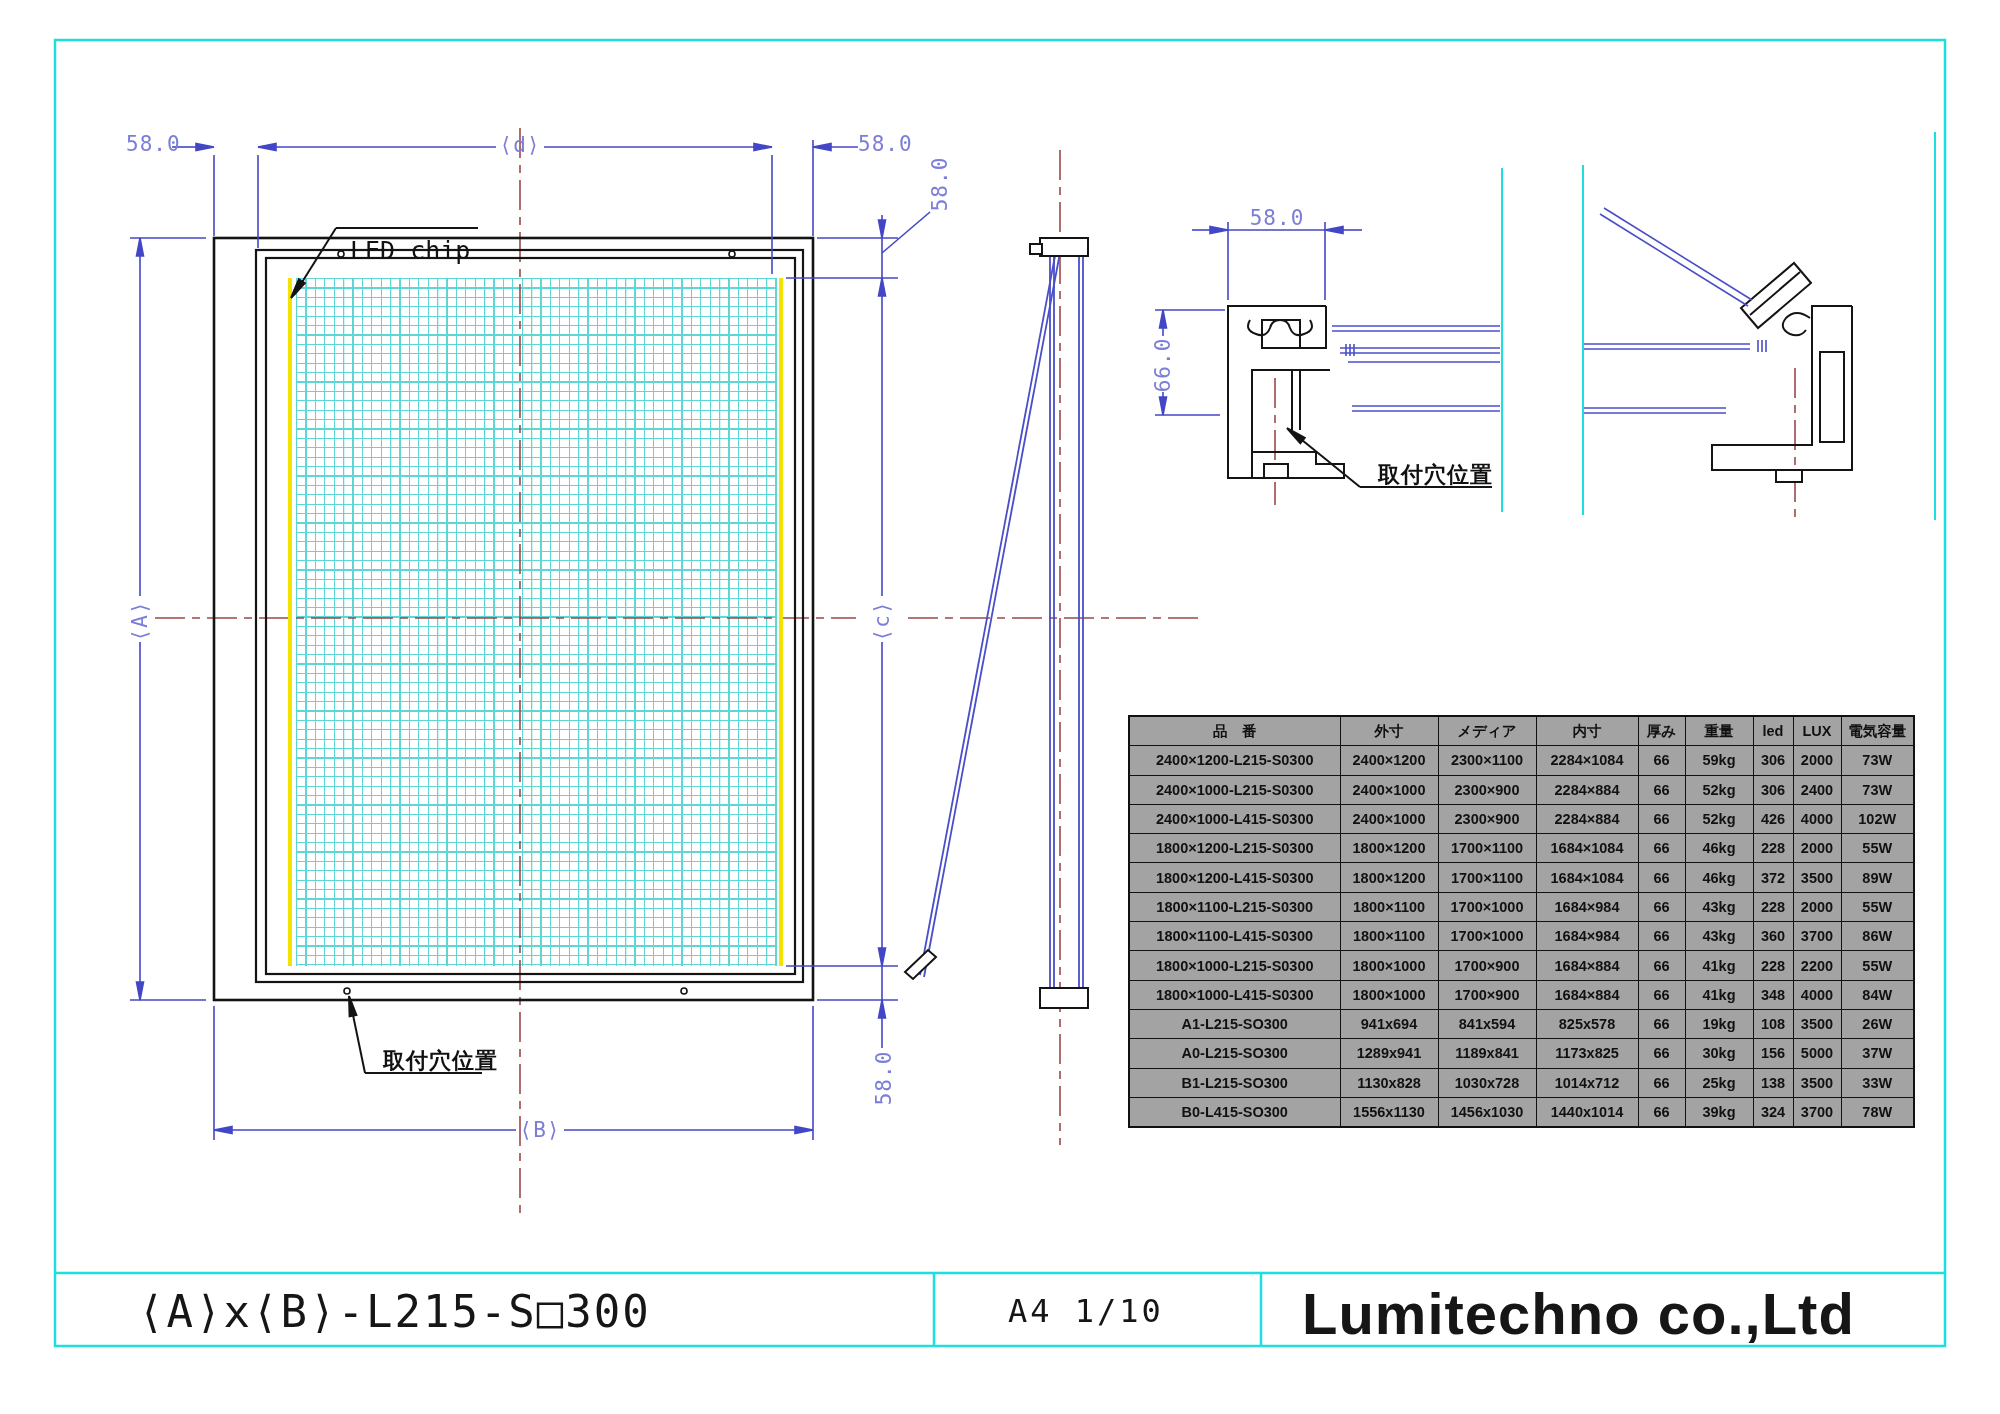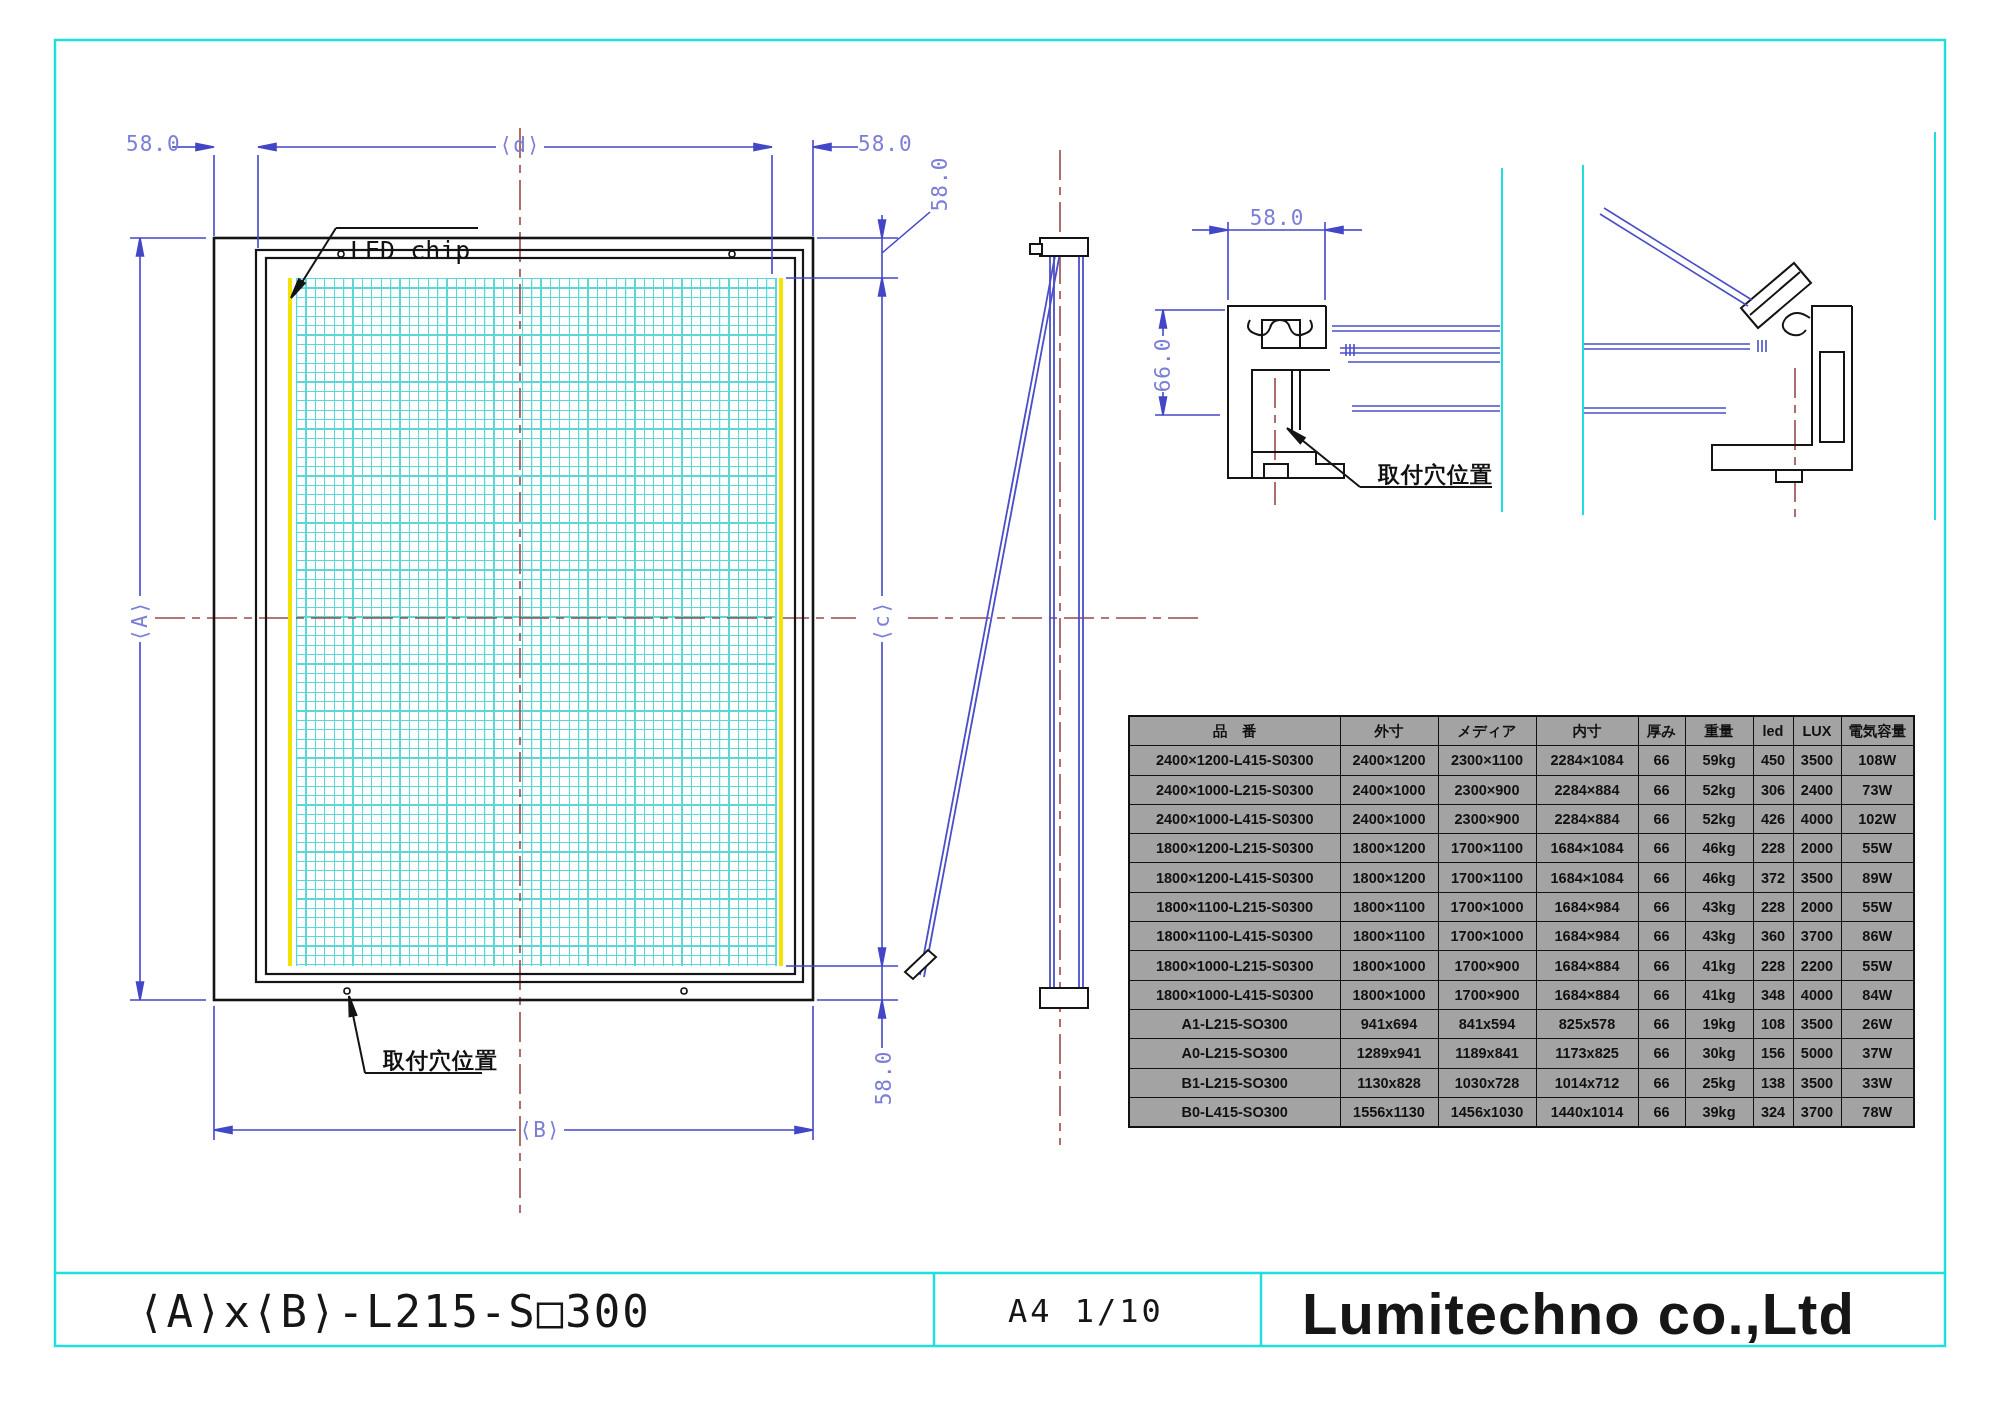--- a/index.html
+++ b/index.html
@@ -245,29 +245,29 @@
           <th>内寸</th>
           <th>厚み</th>
           <th>重量</th>
           <th>led</th>
           <th>LUX</th>
           <th>電気容量</th>
         </tr>
     </thead>
     <tbody>
         <tr>
-          <td>2400×1200-L415-S0300</td>
+          <td>2400×1200-L215-S0300</td>
           <td>2400×1200</td>
           <td>2300×1100</td>
           <td>2284×1084</td>
           <td>66</td>
           <td>59kg</td>
-          <td>450</td>
-          <td>3500</td>
-          <td>108W</td>
+          <td>306</td>
+          <td>2000</td>
+          <td>73W</td>
         </tr>
         <tr>
           <td>2400×1000-L215-S0300</td>
           <td>2400×1000</td>
           <td>2300×900</td>
           <td>2284×884</td>
           <td>66</td>
           <td>52kg</td>
           <td>306</td>
           <td>2400</td>

